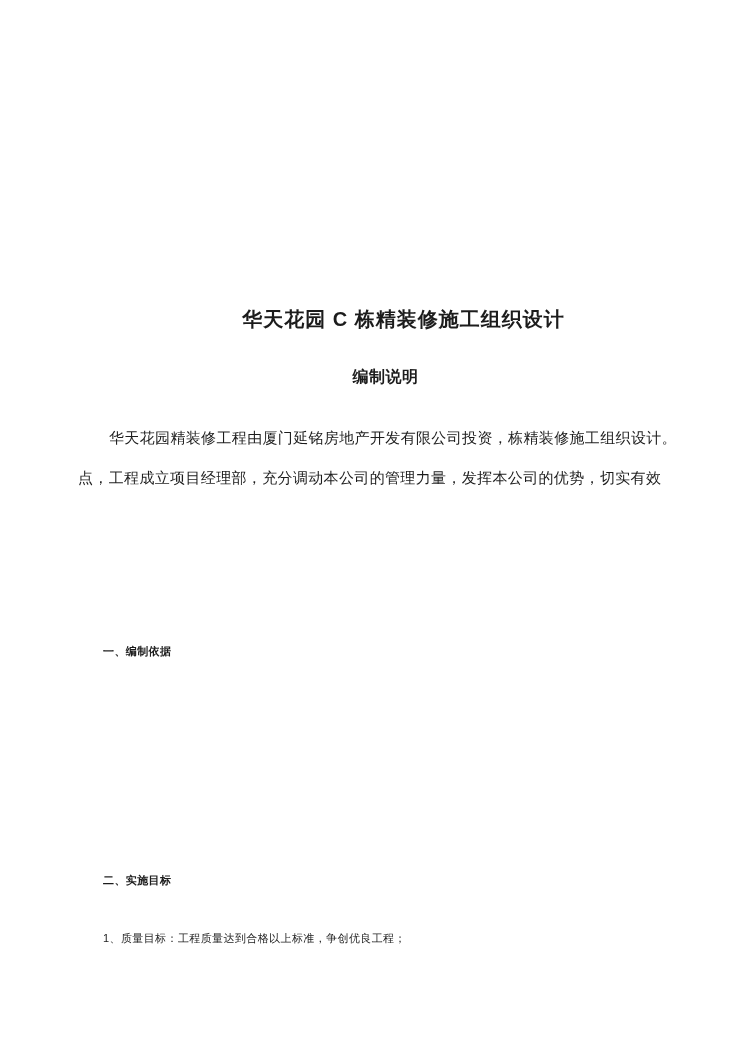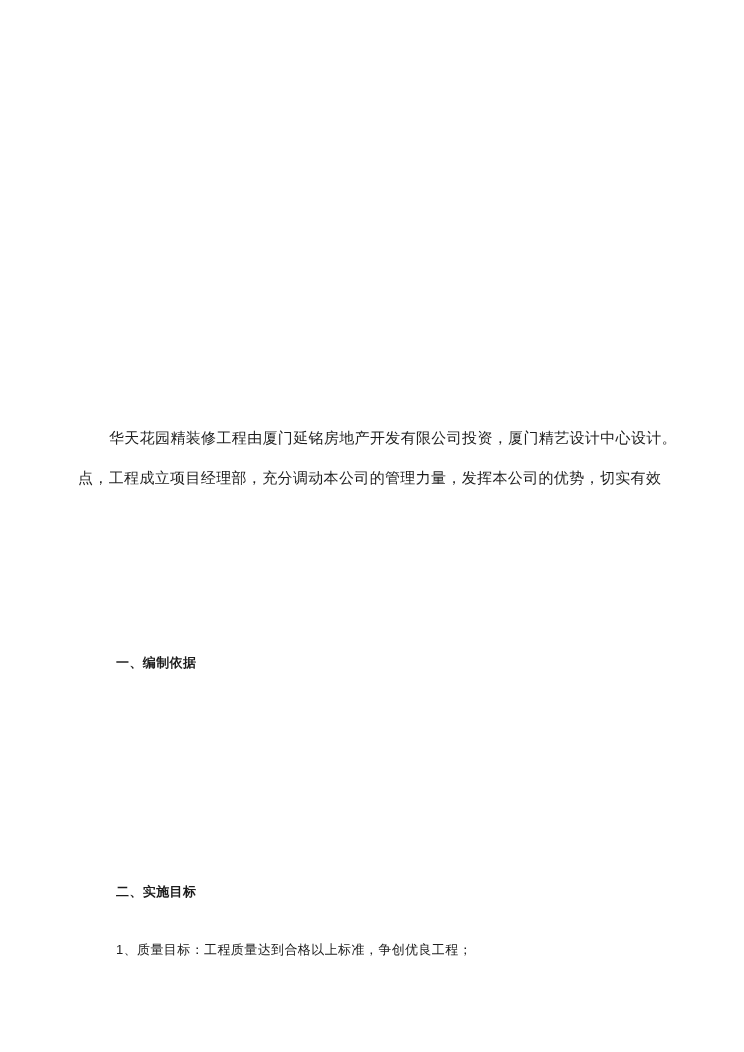--- a/index.html
+++ b/index.html
@@ -57,47 +57,48 @@
     line-height: 40px;
     font-size: 15px;
     letter-spacing: 0.35px;
     white-space: nowrap;
   }
   .intro-line.first {
     padding-left: 31px;          
   }
   .doc-block {
     position: absolute;
-    left: 116px;                 
+    left: 103px;                 
     height: 30px;
     line-height: 30px;
-    font-size: 13px;
+    font-size: 11px;
     letter-spacing: 0.4px;
     white-space: nowrap;
-    margin-top: 12px;
   }
   .doc-heading {
     font-weight: bold;
   }
   .pos-h1  { top: 636px; }
   .pos-i11 { top: 693px; }
   .pos-i12 { top: 750px; }
   .pos-i13 { top: 808px; }
   .pos-h2  { top: 865px; }
   .pos-i21 { top: 923px; }
 </style>
 </head>
 <body>
 
 <div class="page">
 
+  <div class="page-title">华天花园 C 栋精装修施工组织设计</div>
 
+  <div class="page-subtitle">编制说明</div>
 
   <div class="intro">
-    <div class="intro-line first">华天花园精装修工程由厦门延铭房地产开发有限公司投资，厦门精艺设计中心设计。</div>
+    <div class="intro-line first">华天花园精装修工程由厦门延铭房地产开发有限公司投资，栋精装修施工组织设计。</div>
     <div class="intro-line">点，工程成立项目经理部，充分调动本公司的管理力量，发挥本公司的优势，切实有效</div>
   </div>
 
   <div class="doc-block doc-heading pos-h1">一、编制依据</div>
 
 
 
 
   <div class="doc-block doc-heading pos-h2">二、实施目标</div>
 

